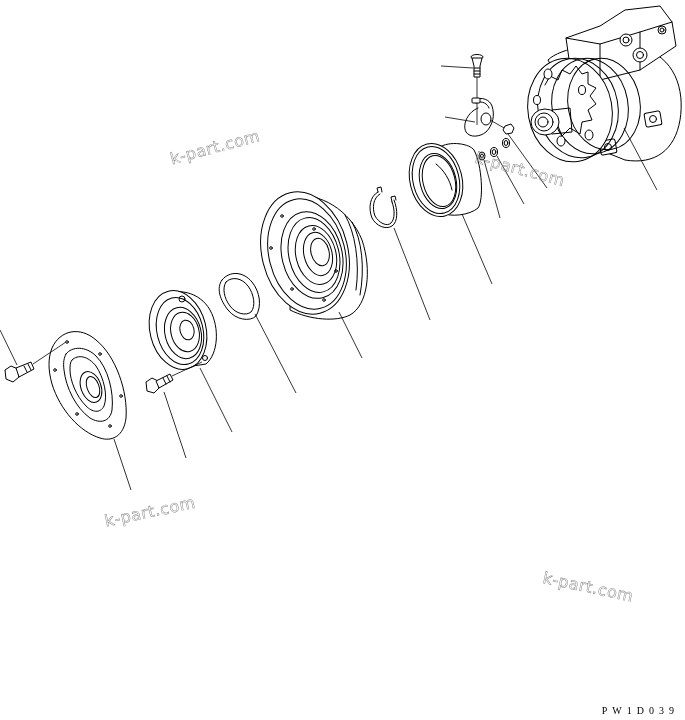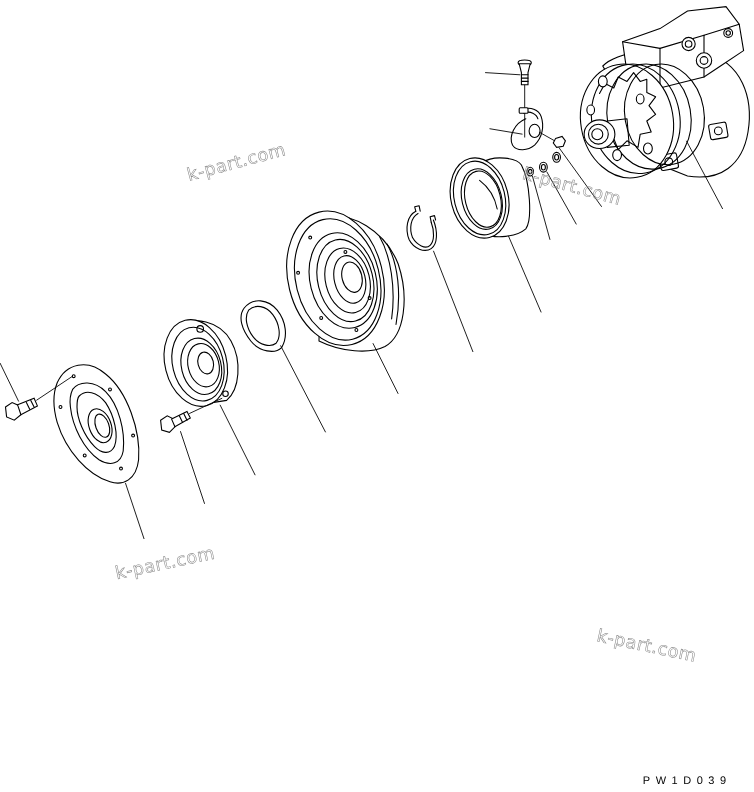--- a/index.html
+++ b/index.html
@@ -20,23 +20,23 @@
     font-family: "DejaVu Sans", sans-serif;
     font-size: 16px;
     color: transparent;
     -webkit-text-stroke: 0.5px #8a8a8a;
     letter-spacing: 0.5px;
     white-space: nowrap;
     transform-origin: left top;
   }
   .code {
     position: absolute;
-    right: 20px;
+    right: 6px;
     bottom: 4px;
-    font-family: Liberation Sans, sans-serif;
+    font-family: Liberation Serif, serif;
     font-size: 10px;
     letter-spacing: 5px;
     color: #000;
   }
 </style>
 </head>
 <body>
 
 <div id="canvas">
   <svg class="diagram" width="685" height="720" viewBox="0 0 685 720">

